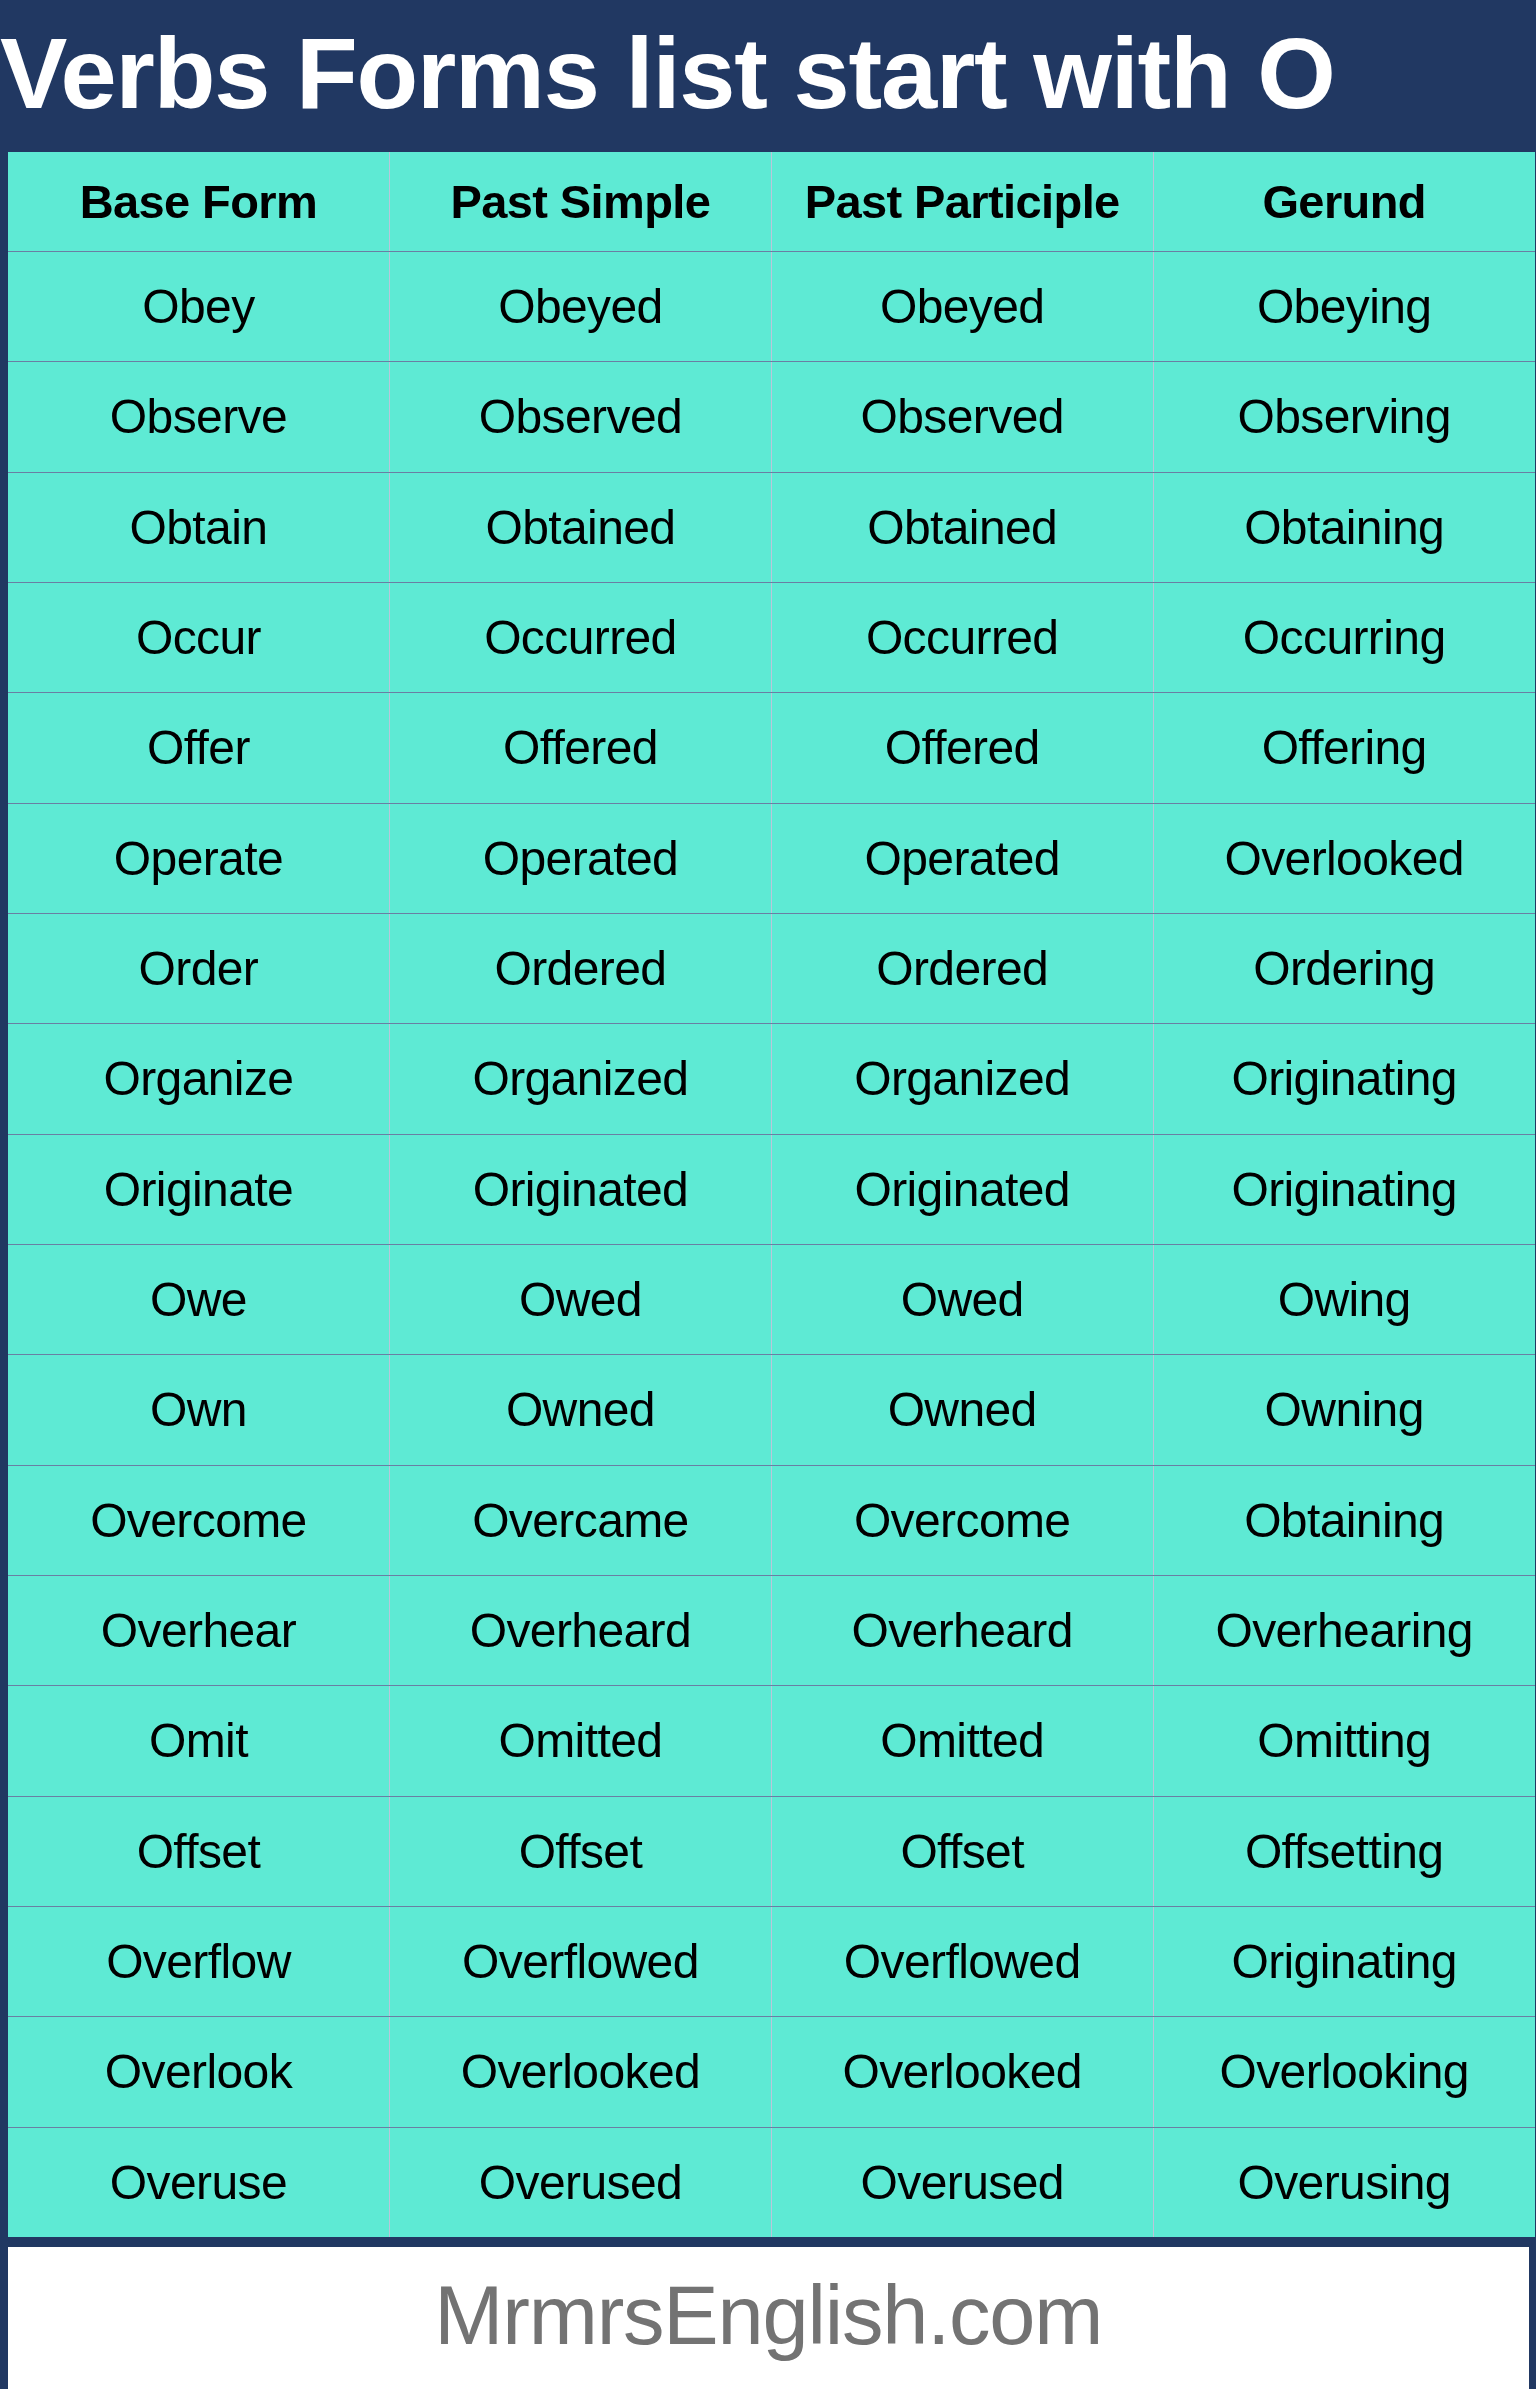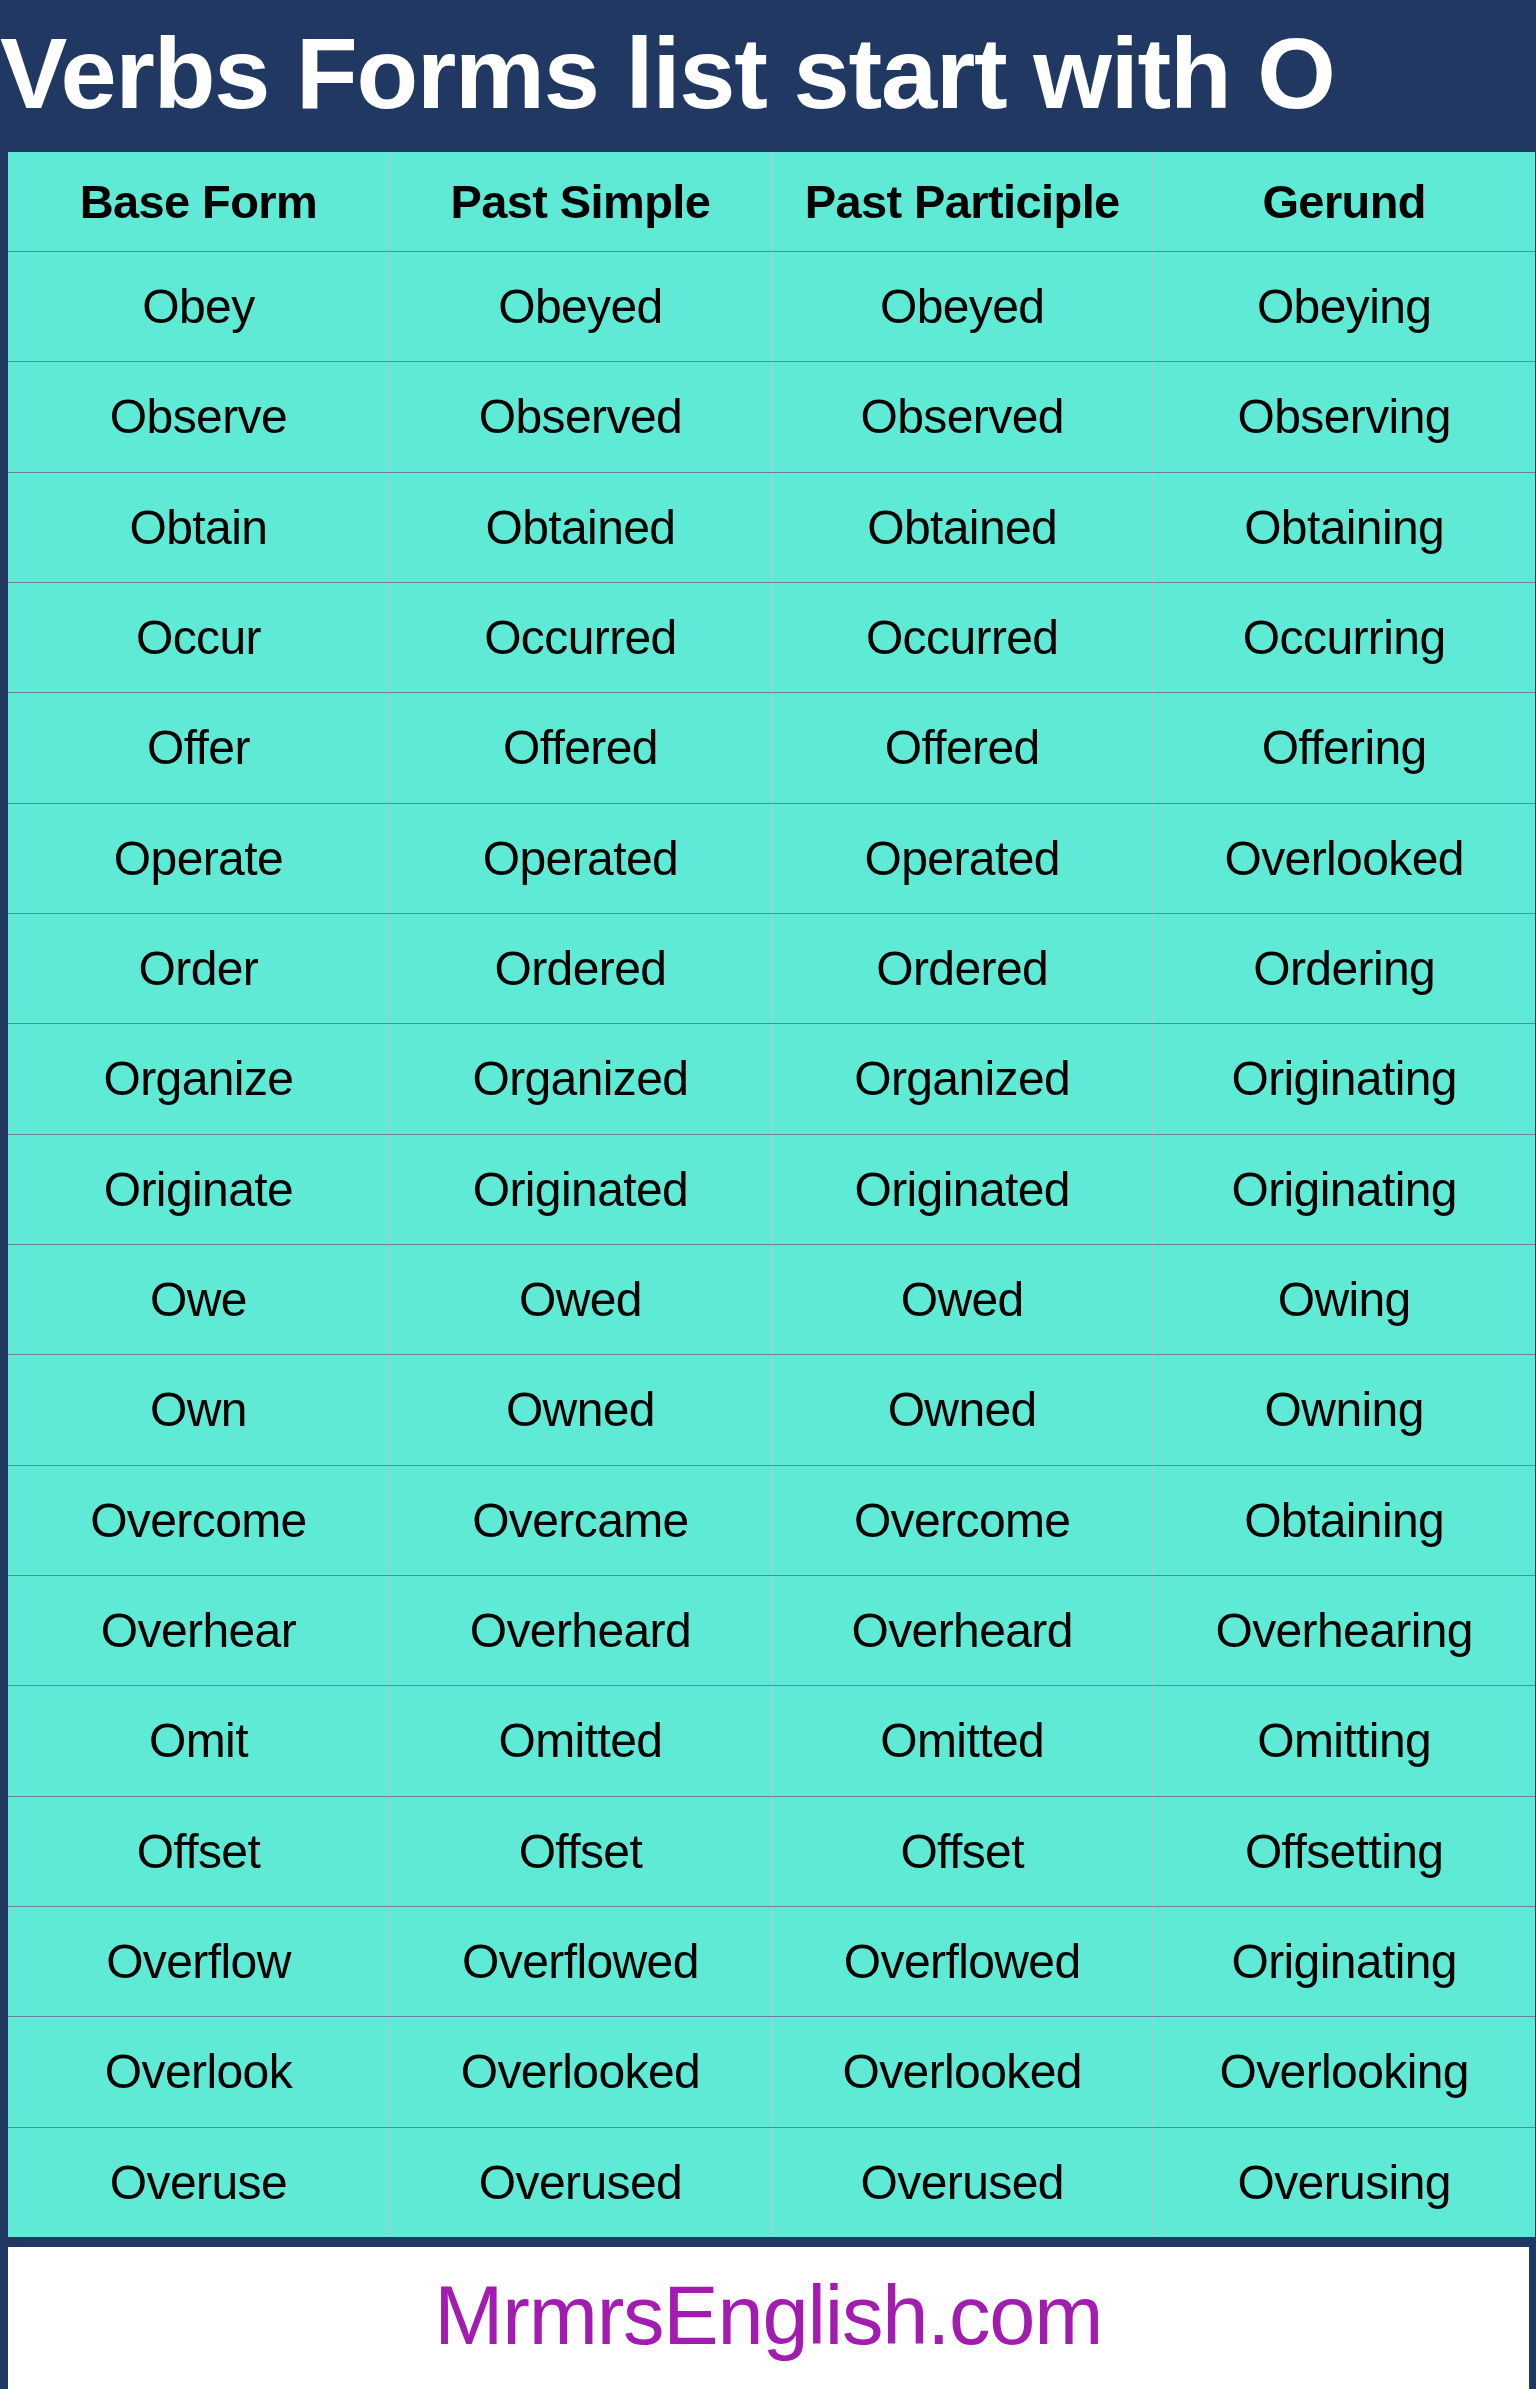--- a/index.html
+++ b/index.html
@@ -73,21 +73,21 @@
     background: #213862;
   }
   .footer-box {
     position: absolute;
     left: 7.8px; top: 2247px;
     width: 1521px; height: 142px;
     background: #ffffff;
     display: flex; align-items: center; justify-content: center;
   }
   .footer-text {
-    color: #a21caf;
+    color: #737373;
     font-size: 83px;
     letter-spacing: -1.2px;
     line-height: 1;
     margin-top: -4.8px;
   }
 </style>
 </head>
 <body>
 
 <div class="title-band">

